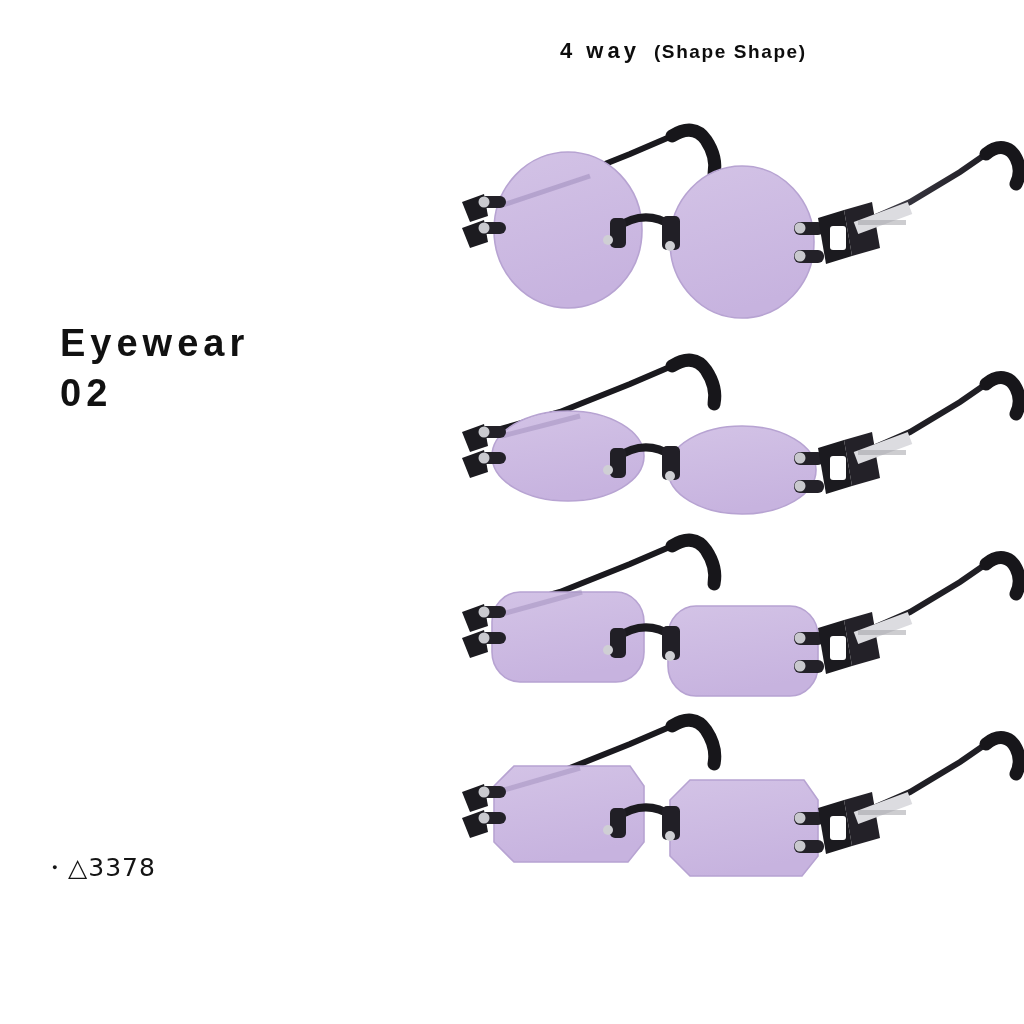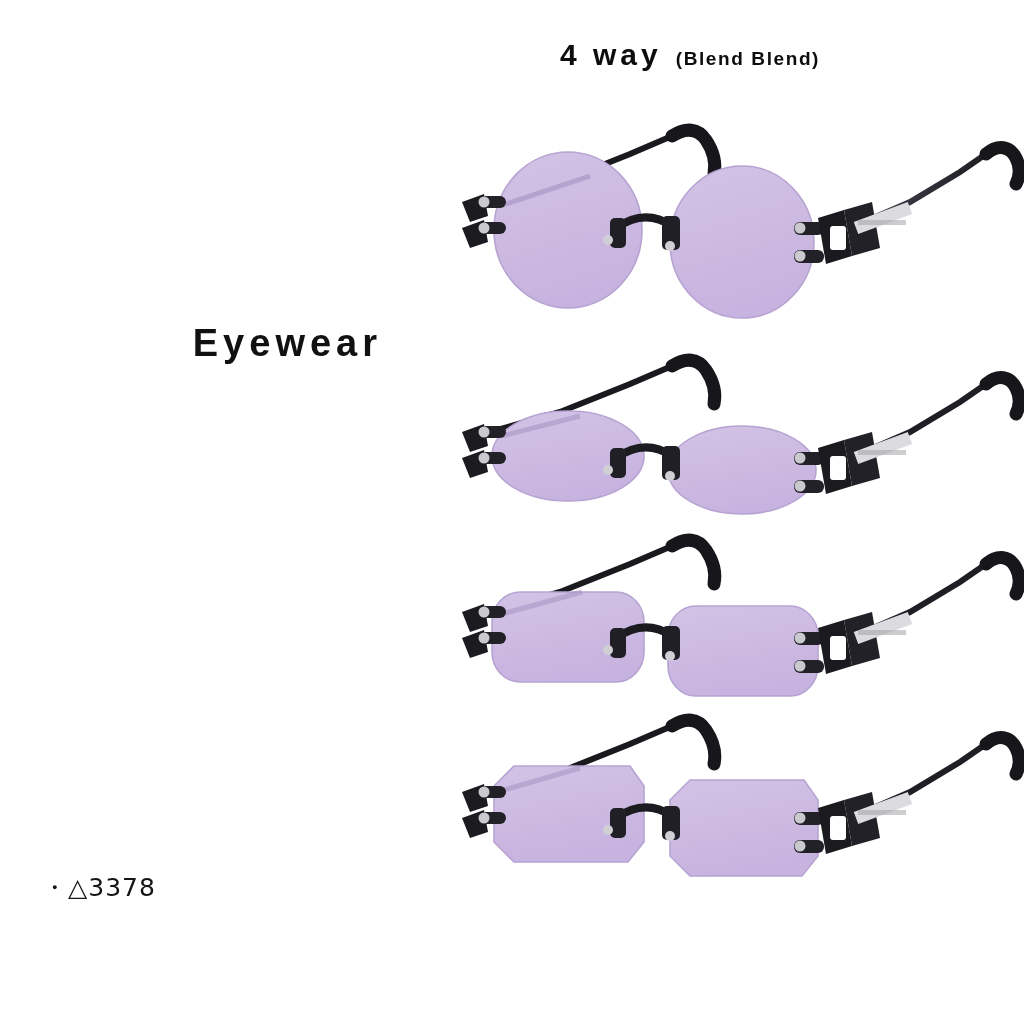--- a/index.html
+++ b/index.html
@@ -14,54 +14,53 @@
   #stage{position:absolute;inset:0;width:1024px;height:1024px;}
 
   
   .header{
     position:absolute;
     left:560px; top:38px;
     display:flex; align-items:baseline; gap:14px;
     white-space:nowrap;
   }
   .header .h-main{
-    font-size:30px;
+    font-size:22px;
     font-weight:700;
     letter-spacing:4px;
     color:#0d0d0d;
   }
   .header .h-sub{
     font-size:19px;
     font-weight:700;
     letter-spacing:1.6px;
     color:#0d0d0d;
   }
 
   
   .product-title{
     position:absolute;
-    left:52px; top:318px;
+    left:60px; top:318px;
     width:330px;
-    text-align:right;
+    text-align:left;
     line-height:1.32;
   }
   .product-title .pt-line{
     font-size:38px;
     font-weight:700;
     letter-spacing:5px;
     color:#111111;
     display:block;
   }
 
   
   .notes{
     position:absolute;
     left:42px; top:846px;
     width:820px;
-    margin-top:20px;
   }
   .note-line{
     font-size:25px;
     line-height:44px;
     letter-spacing:1px;
     color:#141414;
     white-space:nowrap;
     font-family:"DejaVu Sans","Liberation Sans",sans-serif;
     font-weight:400;
   }
@@ -80,25 +79,26 @@
   }
   .eyewear svg{display:block;width:584px;height:230px;}
 </style>
 </head>
 <body>
 
 <div id="stage">
 
   <div class="header">
     <span class="h-main">4 way</span>
-    <span class="h-sub">(Blend Blend)</span>
+    <span class="h-sub">(Shape Shape)</span>
   </div>
 
   <div class="product-title">
     <span class="pt-line">Eyewear</span>
+    <span class="pt-line">02</span>
   </div>
 
   <div class="eyewear-stack">
 
     <div class="eyewear" id="ew1" style="top: 14px;">
       <svg viewBox="0 0 584 230" xmlns="http://www.w3.org/2000/svg">
         <defs>
           <linearGradient id="lensg1" x1="0" y1="0" x2="0.3" y2="1">
             <stop offset="0" stop-color="#d3c3e6"></stop>
             <stop offset="1" stop-color="#c7b3df"></stop>

